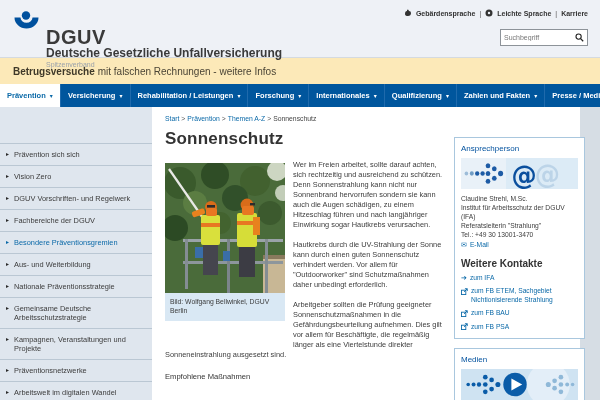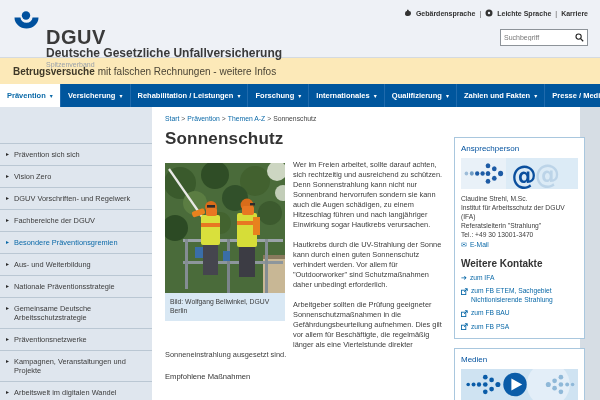--- a/index.html
+++ b/index.html
@@ -126,22 +126,22 @@
   <aside class="sidebar">
     <ul class="side-list">
       <li class="side-item"><span class="bullet">▸</span><span>Prävention sich sich</span></li>
       <li class="side-item"><span class="bullet">▸</span><span>Vision Zero</span></li>
       <li class="side-item"><span class="bullet">▸</span><span>DGUV Vorschriften- und Regelwerk</span></li>
       <li class="side-item"><span class="bullet">▸</span><span>Fachbereiche der DGUV</span></li>
       <li class="side-item active"><span class="bullet">▸</span><span>Besondere Präventionsgremien</span></li>
       <li class="side-item"><span class="bullet">▸</span><span>Aus- und Weiterbildung</span></li>
       <li class="side-item"><span class="bullet">▸</span><span>Nationale Präventionsstrategie</span></li>
       <li class="side-item"><span class="bullet">▸</span><span>Gemeinsame Deutsche Arbeitsschutzstrategie</span></li>
+      <li class="side-item"><span class="bullet">▸</span><span>Kampagnen, Veranstaltungen und Projekte</span></li>
       <li class="side-item"><span class="bullet">▸</span><span>Präventionsnetzwerke</span></li>
-      <li class="side-item"><span class="bullet">▸</span><span>Kampagnen, Veranstaltungen und Projekte</span></li>
       <li class="side-item"><span class="bullet">▸</span><span>Arbeitswelt im digitalen Wandel</span></li>
 
     </ul>
   </aside>
 
   <div class="main-white">
 
     <div class="main-col">
       <div class="breadcrumb">
         <a href="#">Start</a><span class="bc-sep">&gt;</span><a href="#">Prävention</a><span class="bc-sep">&gt;</span><a href="#">Themen A-Z</a><span class="bc-sep">&gt;</span><span>Sonnenschutz</span>

